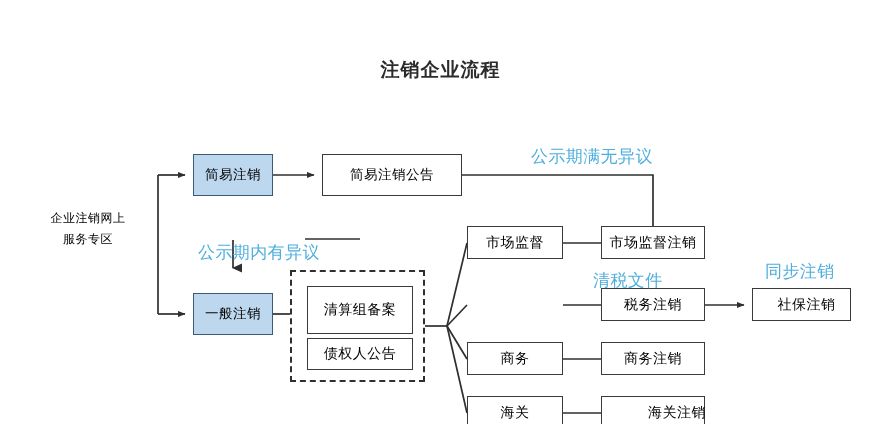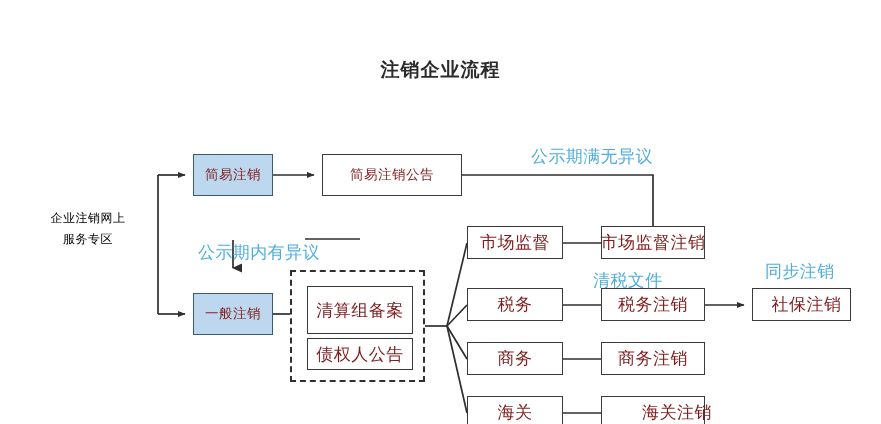--- a/index.html
+++ b/index.html
@@ -47,34 +47,34 @@
     font-weight: normal;
     color: #000000;
     line-height: 21px;
     letter-spacing: 0.5px;
   }
   .node {
     position: absolute;
     box-sizing: border-box;
     border: 1.6px solid #3a3a3a;
     background: #ffffff;
-    color: #7f1d1d;
+    color: #000000;
     font-size: 13.5px;
     display: flex;
     align-items: center;
     justify-content: center;
     letter-spacing: 0.5px;
     white-space: nowrap;
   }
   .node.blue {
     background: #bdd7ee;
     border-color: #3a5a75;
   }
   .node.small {
-    font-size: 17px;
+    font-size: 14px;
     border-width: 1.4px;
   }
   .dashed-group {
     position: absolute;
     box-sizing: border-box;
     border: 2px dashed #2f2f2f;
     background: transparent;
   }
   .annot {
     position: absolute;
@@ -148,21 +148,20 @@
   <div class="node blue" style="left:193px; top:268px; width:80px; height:42px;">一般注销</div>
 
   <div class="node small" style="left:307px; top:261px; width:106px; height:48px;">清算组备案</div>
 
   <div class="node small" style="left:307px; top:313px; width:106px; height:32px;">债权人公告</div>
 
   <div class="node small" style="left:467px; top:201px; width:96px; height:33px;">市场监督</div>
 
   <div class="node small" style="left:601px; top:201px; width:104px; height:33px;">市场监督注销</div>
 
-  <div class="node small" style="left:467px; top:263px; width:96px; height:33px;">税务</div>
 
   <div class="node small" style="left:601px; top:263px; width:104px; height:33px;">税务注销</div>
 
   <div class="node small" style="left:752px; top:263px; width:99px; height:33px;padding-left:10px;">社保注销</div>
 
   <div class="node small" style="left:467px; top:317px; width:96px; height:33px;">商务</div>
 
   <div class="node small" style="left:601px; top:317px; width:104px; height:33px;">商务注销</div>
 
   <div class="node small" style="left:467px; top:371px; width:96px; height:33px;">海关</div>

